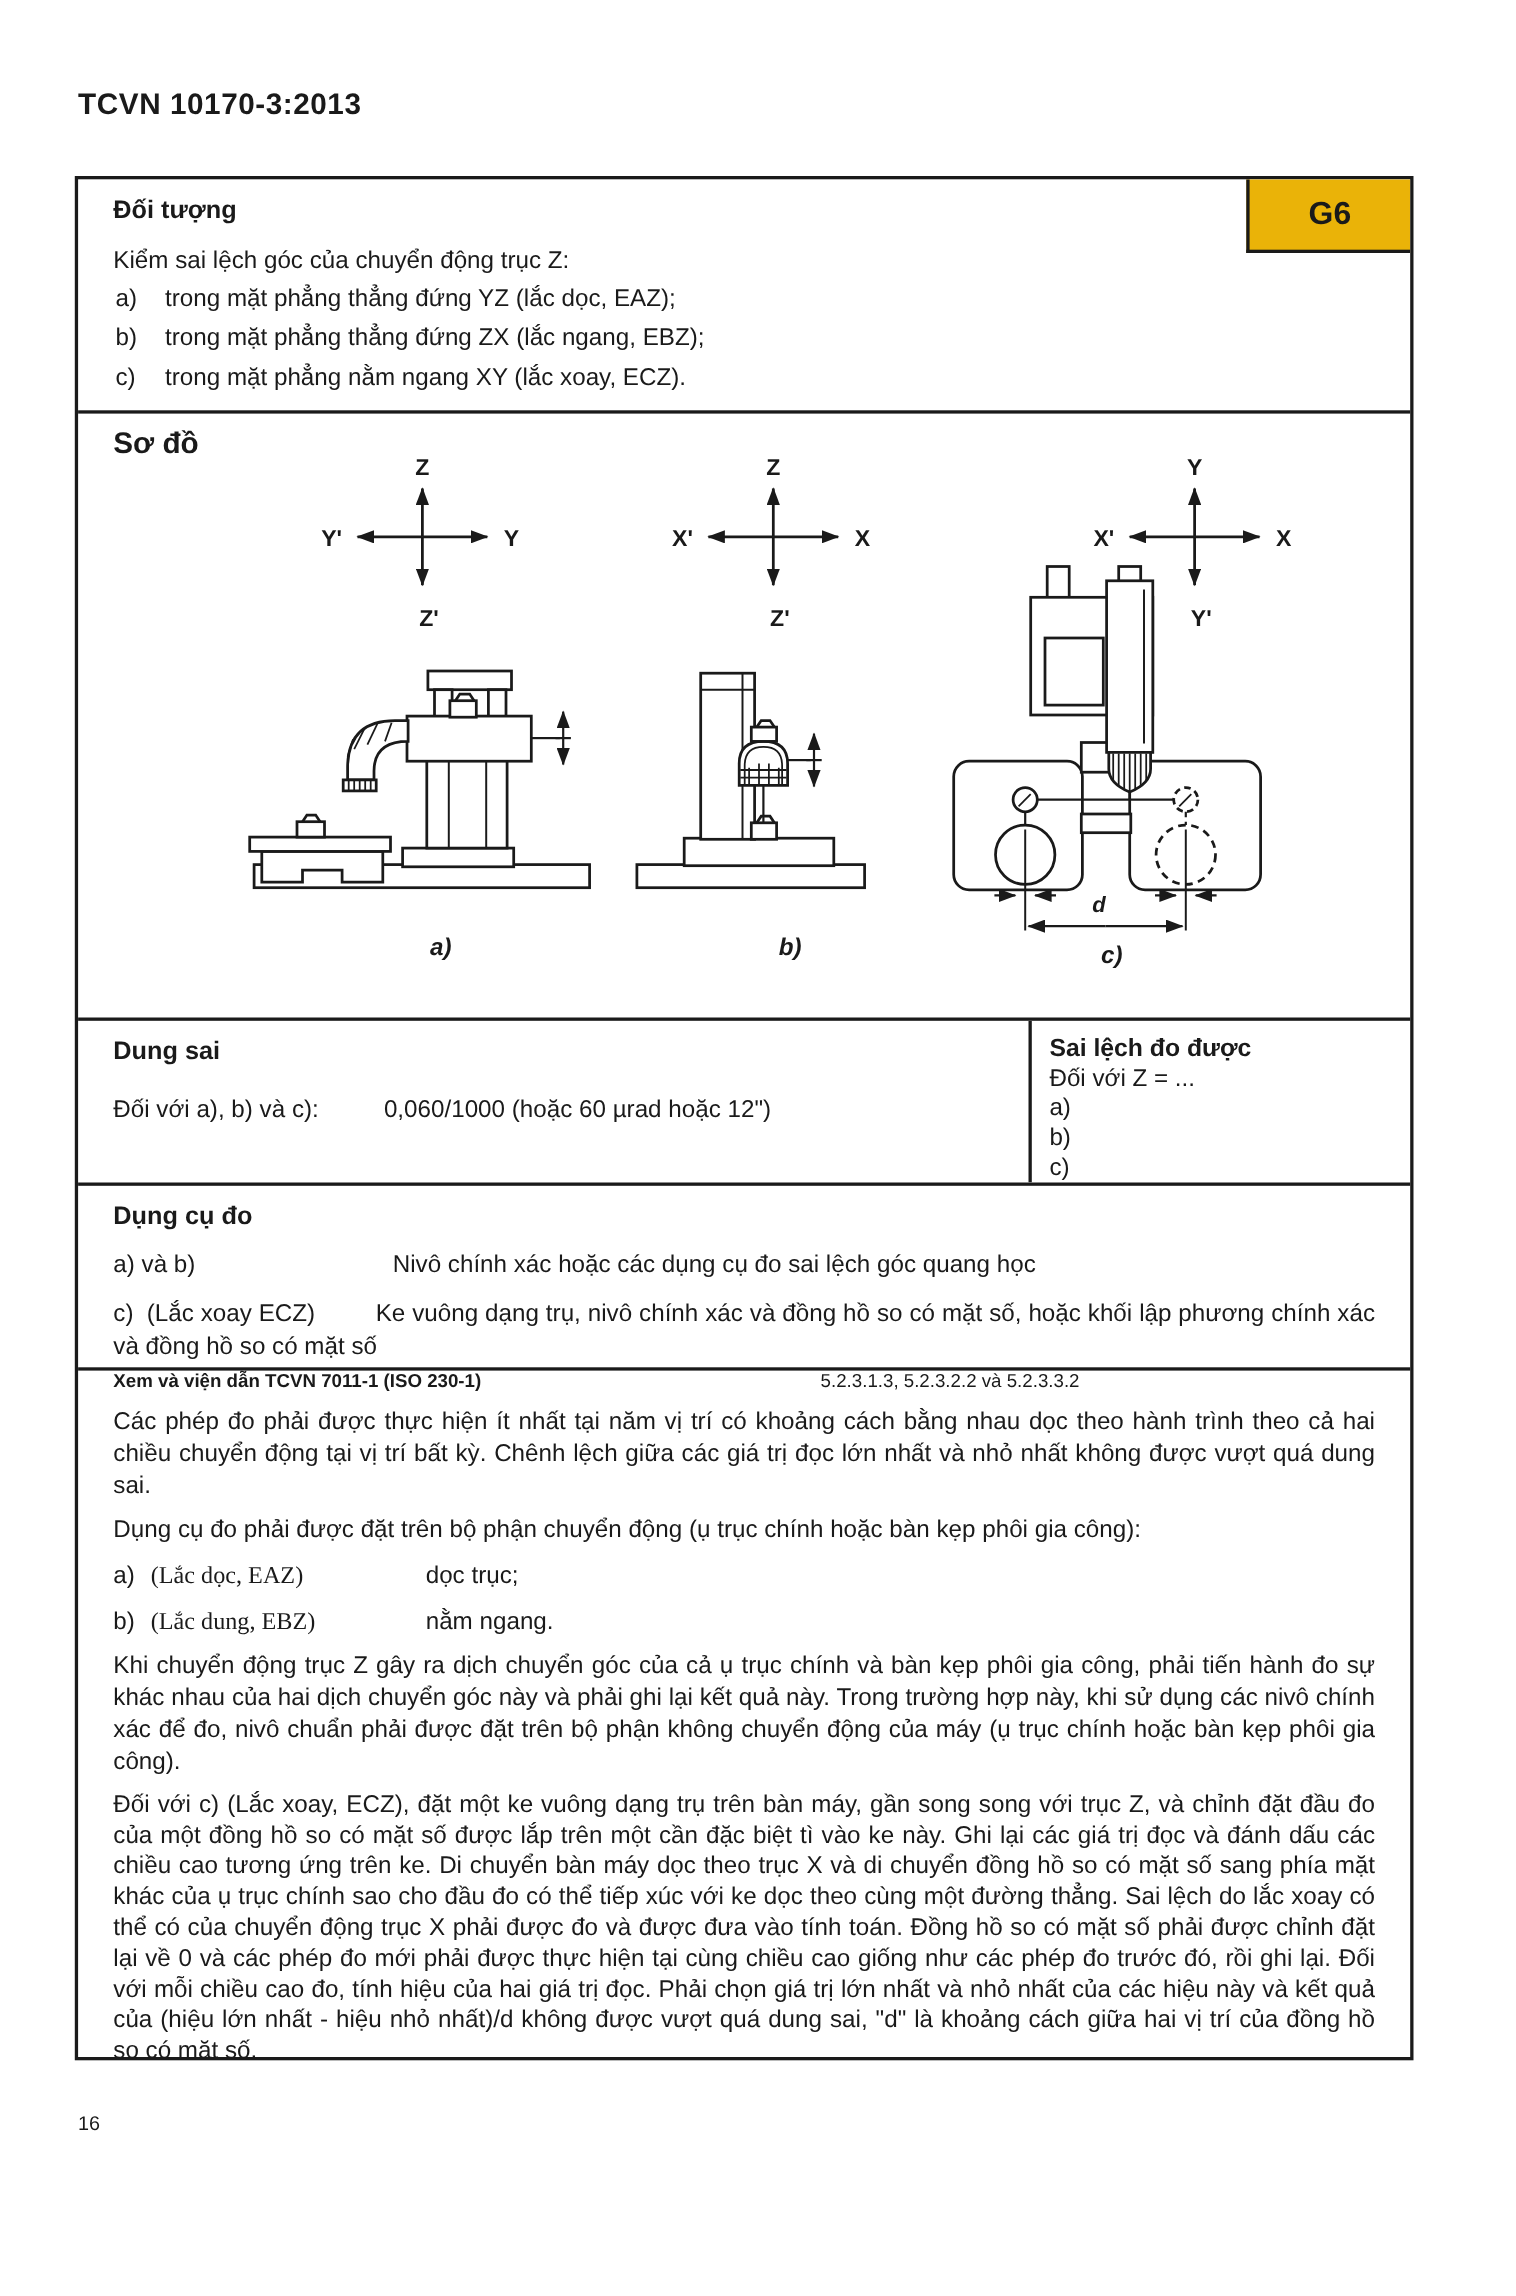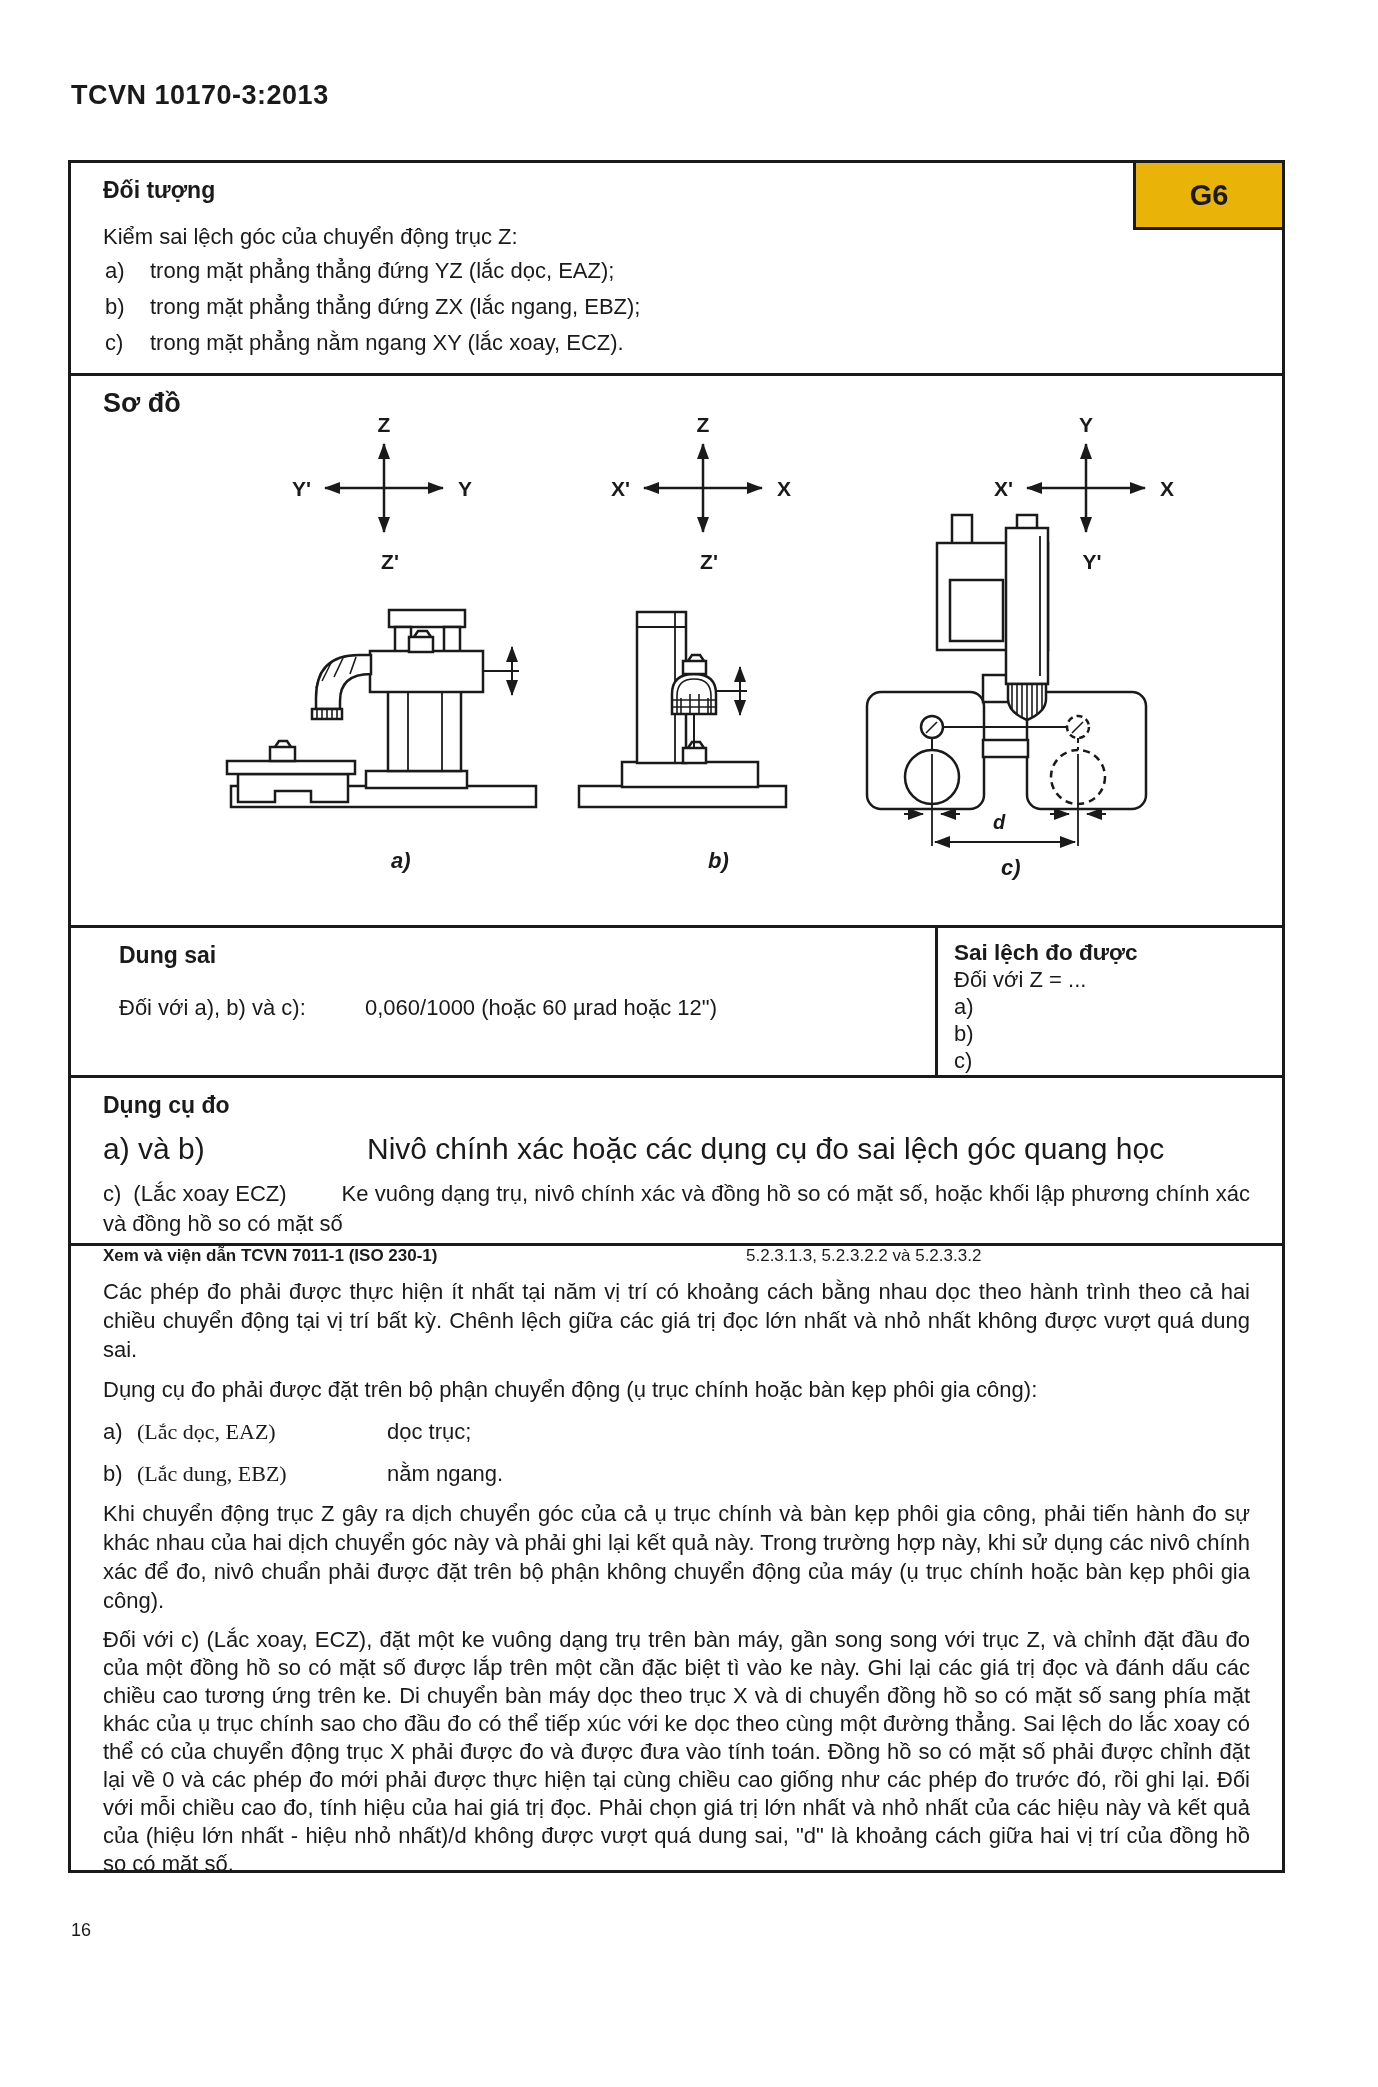--- a/index.html
+++ b/index.html
@@ -23,28 +23,28 @@
             font-size:29px;font-weight:bold;background:#eab308;z-index:3;}
   .row-object .intro{margin:20px 0 0 0;font-size:22px;}
   .abc{display:flex;margin-top:6px;font-size:22px;line-height:30px;padding-left:2px;}
   .abc .mk{width:45px;flex:none;}
   .diagram-title{position:absolute;left:32px;top:12px;font-weight:bold;font-size:27px;z-index:2;}
   .diagram-svg{position:absolute;left:0;top:0;}
   svg{stroke-linecap:butt;}
   svg text{font-family:"Liberation Sans",sans-serif;font-weight:bold;font-size:21px;fill:#1a1a1a;stroke:none;}
   svg .figlbl{font-style:italic;font-size:22px;}
   svg .dim{font-style:italic;font-size:20px;}
-  .tol-left{flex:1;padding:0 48px;box-sizing:border-box;}
+  .tol-left{flex:1;padding:0 32px;box-sizing:border-box;}
   .tol-right{width:347px;flex:none;border-left:3px solid #1a1a1a;box-sizing:border-box;
              padding:0 16px;font-size:22px;}
   .tol-line{display:flex;margin-top:26px;font-size:22px;}
   .tol-line .lb{width:246px;flex:none;}
   .tol-right .sec-title{padding-top:12px;font-size:22.5px;}
   .tol-right .m-line{line-height:27px;}
-  .instr-line{display:flex;margin:16px 0 0 0;font-size:30px;line-height:28px;gap:10px;}
+  .instr-line{display:flex;margin:16px 0 0 0;font-size:22px;line-height:28px;}
   .instr-line .mk{width:254px;flex:none;}
   .instr-line2{margin:16px 0 0 0;font-size:22px;line-height:30px;text-align:justify;}
   .instr-line2 .mk{margin-right:12px;}
   .instr-line2 .lb{margin-right:55px;}
   .ref-head{display:flex;font-size:17px;}
   .ref-head .ttl{font-weight:bold;width:643px;flex:none;}
   .row-ref p{margin:11px 0 0 0;font-size:22px;line-height:29px;text-align:justify;}
   .row-ref .p4{line-height:28px;}
   .ref-item{display:flex;margin-top:13px;font-size:22px;line-height:29px;}
   .ref-item .mk{width:34px;flex:none;}

